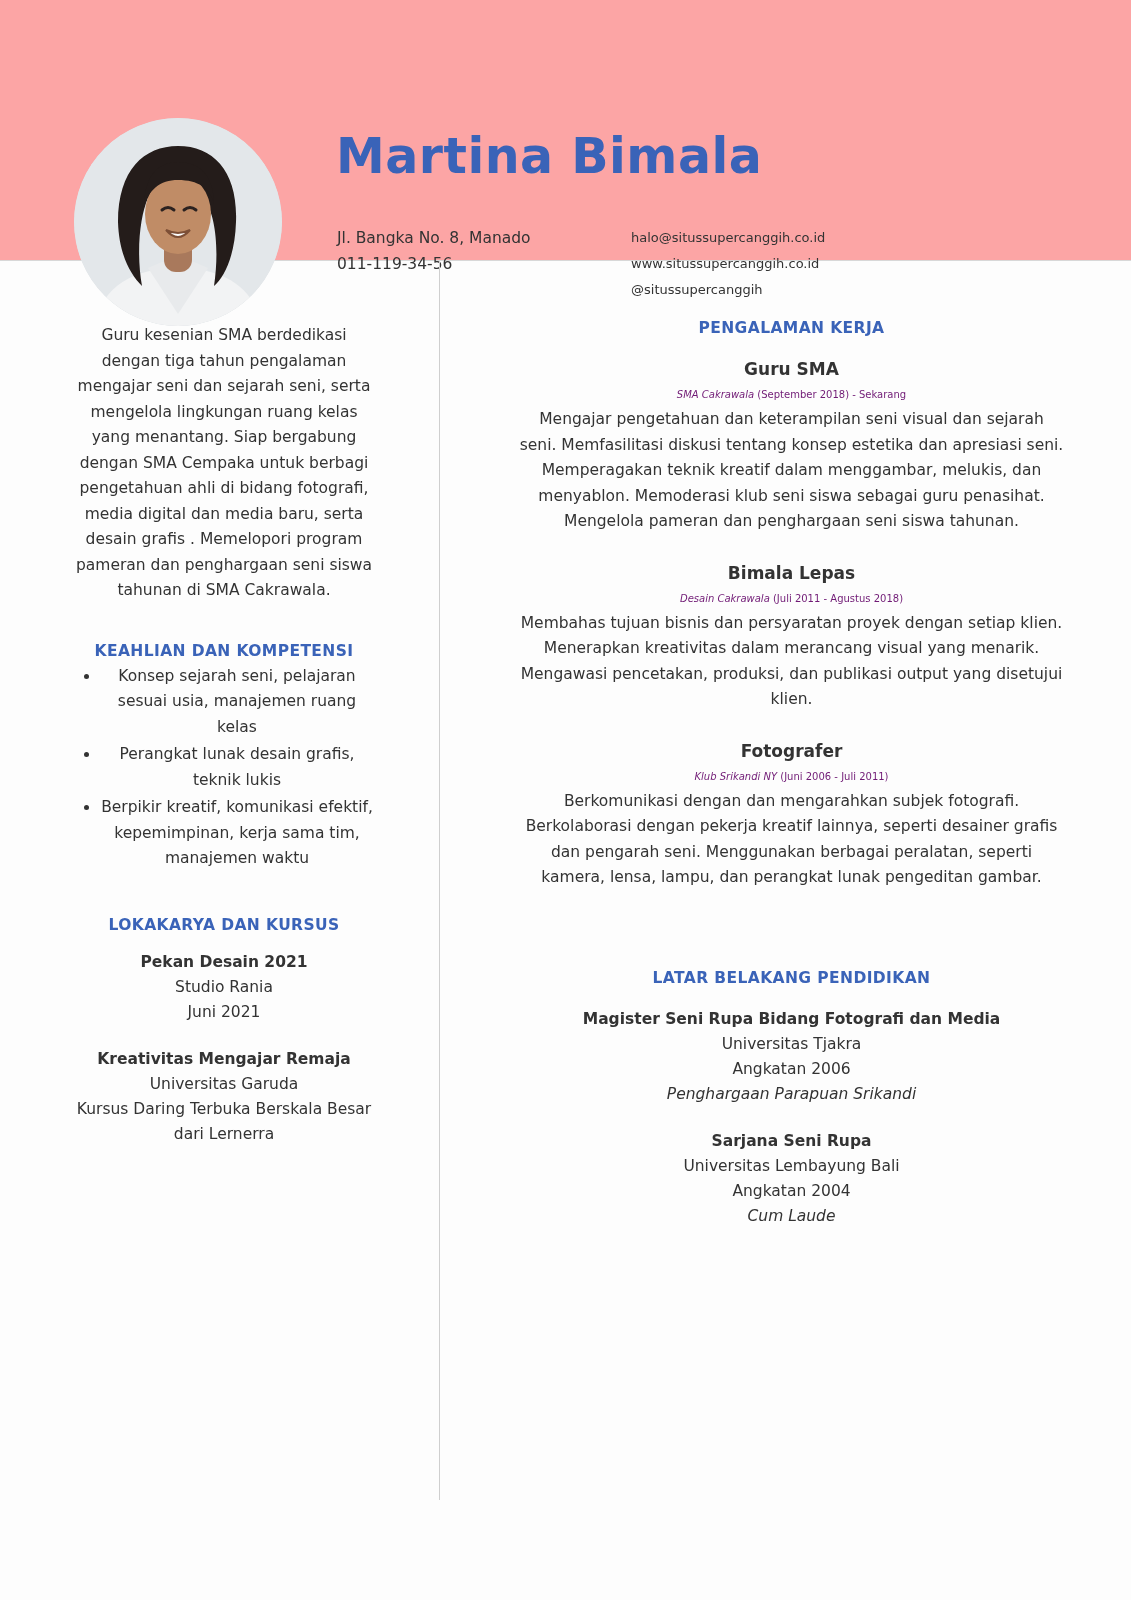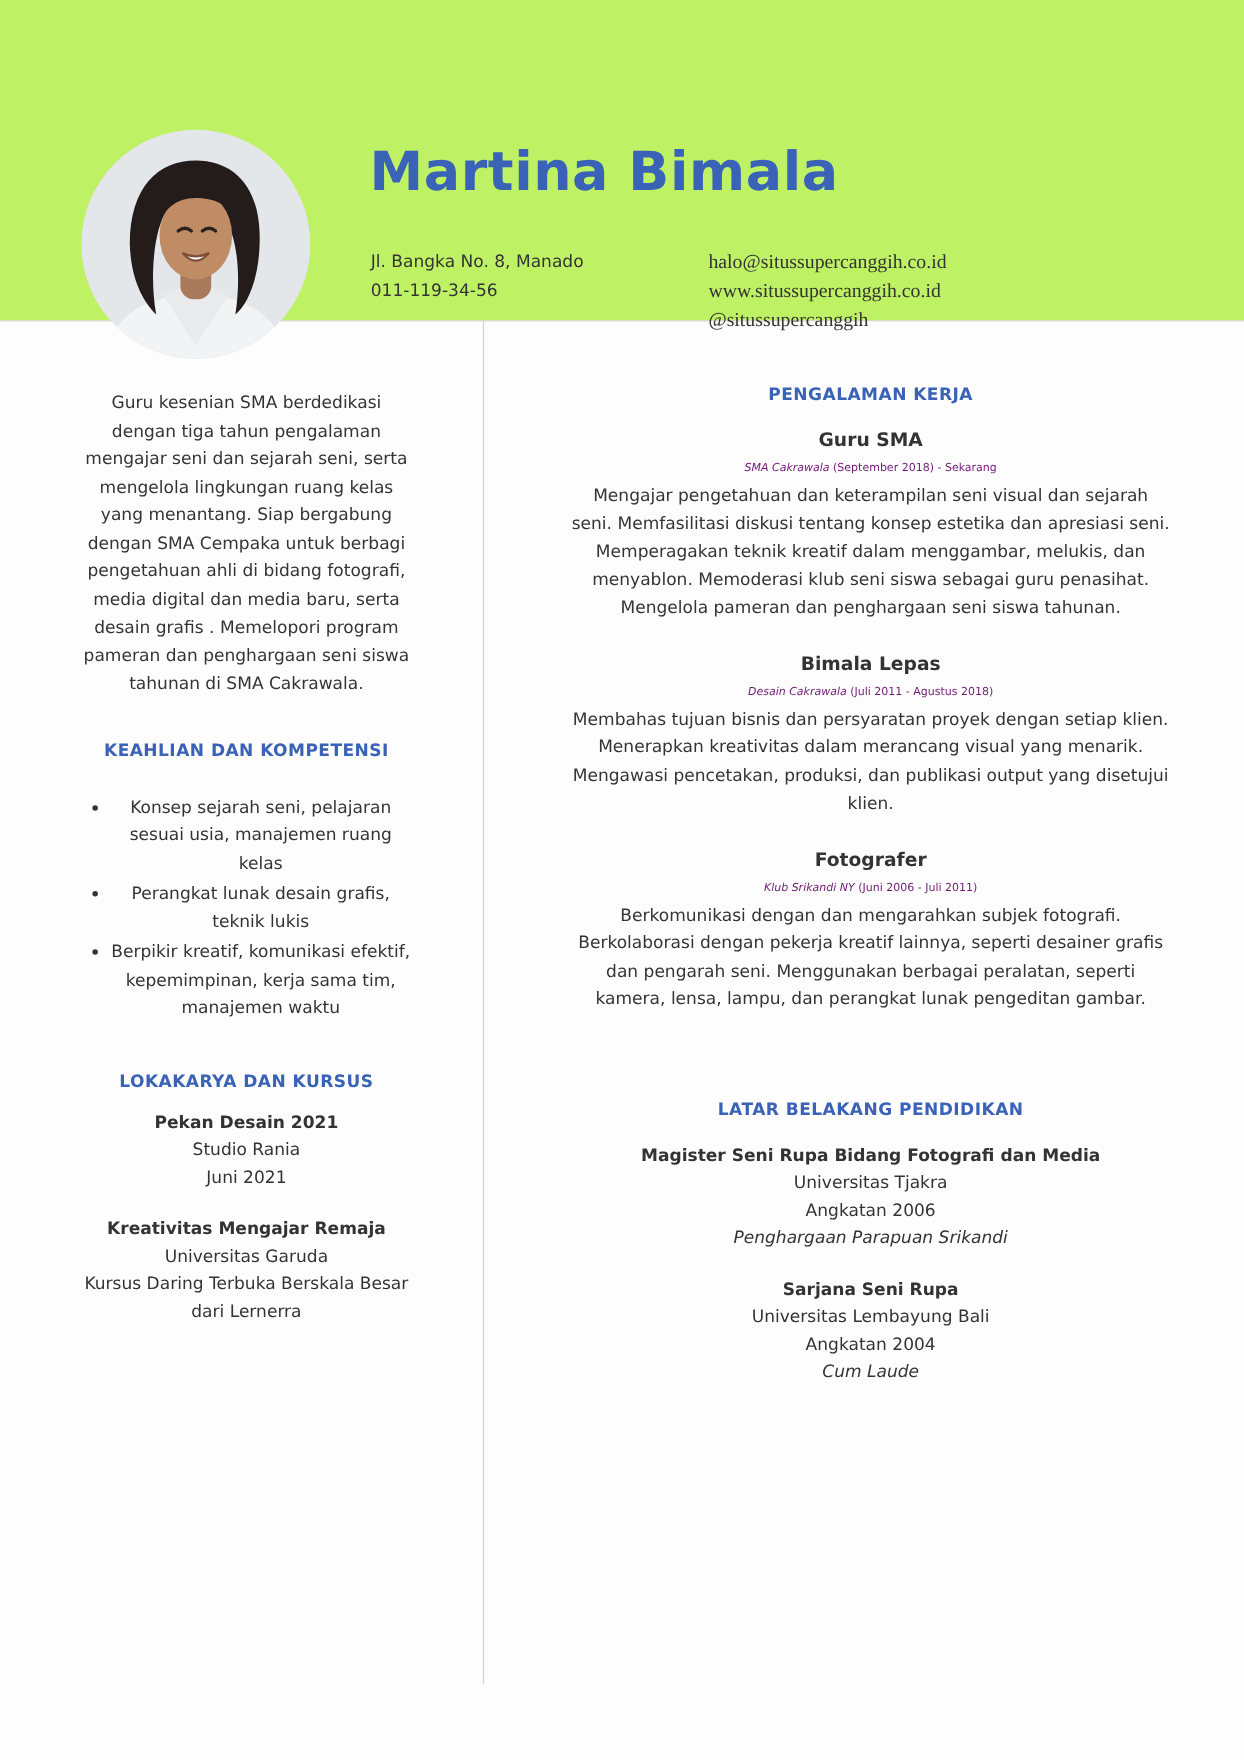--- a/index.html
+++ b/index.html
@@ -15,22 +15,22 @@
   .page {
     position: relative;
     width: 1131px;
     height: 1600px;
     background: #fdfdfd;
   }
 
   
   .header {
     position: relative;
-    height: 292px;
-    background: #bef264;
+    height: 261px;
+    background: #fca5a5;
     border-bottom: 1px solid #d8d8d8;
   }
   .photo-wrap {
     position: absolute;
     left: 74px;
     top: 118px;
     width: 208px;
     height: 208px;
     border-radius: 50%;
     overflow: hidden;
@@ -51,26 +51,25 @@
   .contact-left {
     position: absolute;
     left: 337px;
     top: 225px;
     font-size: 15.5px;
     line-height: 26px;
     color: #333333;
   }
   .contact-right {
     position: absolute;
-    left: 644px;
+    left: 631px;
     top: 225px;
-    font-size: 18px;
+    font-size: 13px;
     line-height: 26px;
     color: #333333;
-    font-family: Liberation Serif, serif;
   }
   .contact-line { white-space: nowrap; }
 
   
   .body-area {
     position: relative;
     height: 1239px;
     text-align: center;
   }
   .divider {
@@ -100,21 +99,21 @@
     line-height: 25.5px;
     color: #333333;
   }
 
   .sec-title {
     color: #3a63b8;
     font-weight: bold;
     font-size: 15.5px;
     letter-spacing: 0.4px;
   }
-  .sec-title-left { margin-top: 38px; margin-bottom: 31px; }
+  .sec-title-left { margin-top: 38px; margin-bottom: 4px; }
   .sec-title-right { margin-bottom: 20px; }
 
   ul.skills {
     margin: 0;
     padding-left: 26px;
   }
   ul.skills li {
     font-size: 15.5px;
     line-height: 25.5px;
     margin-bottom: 2px;

